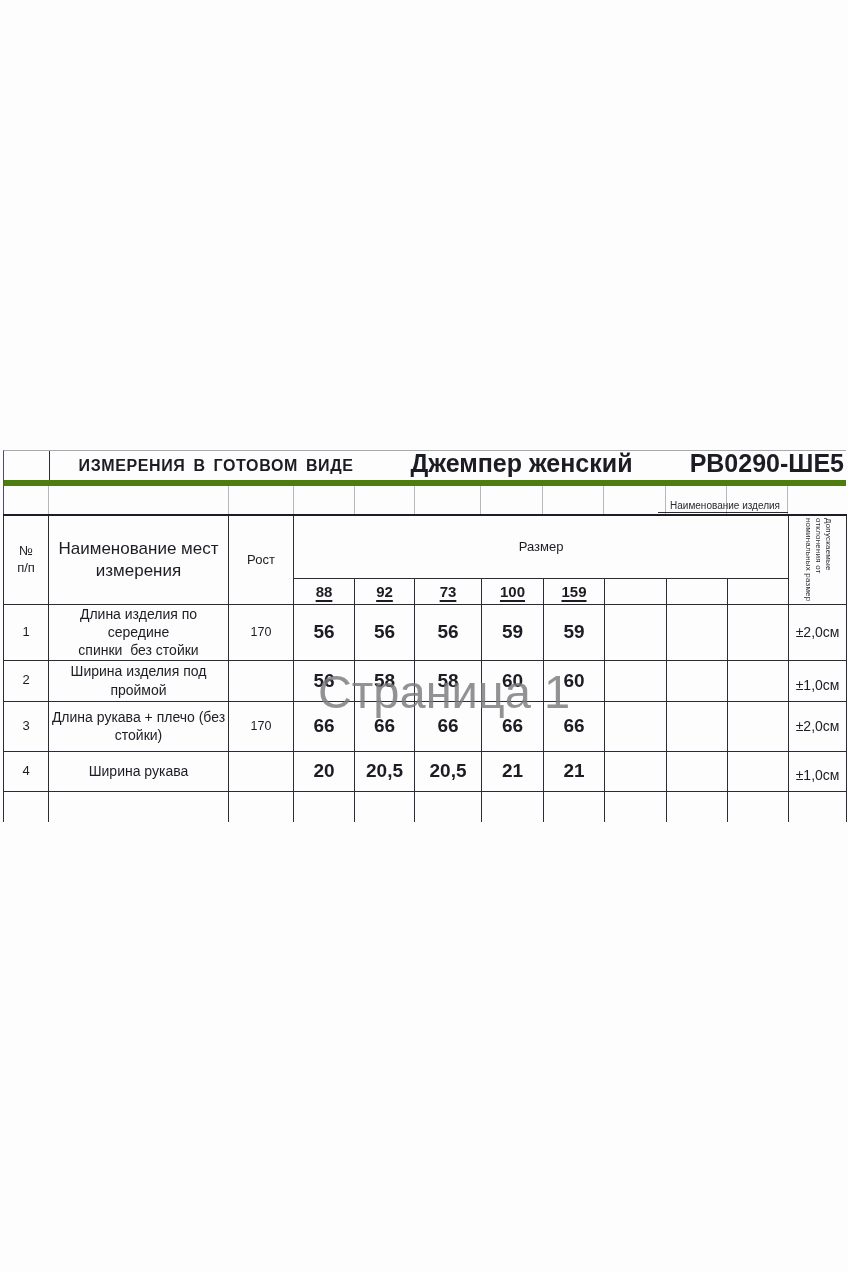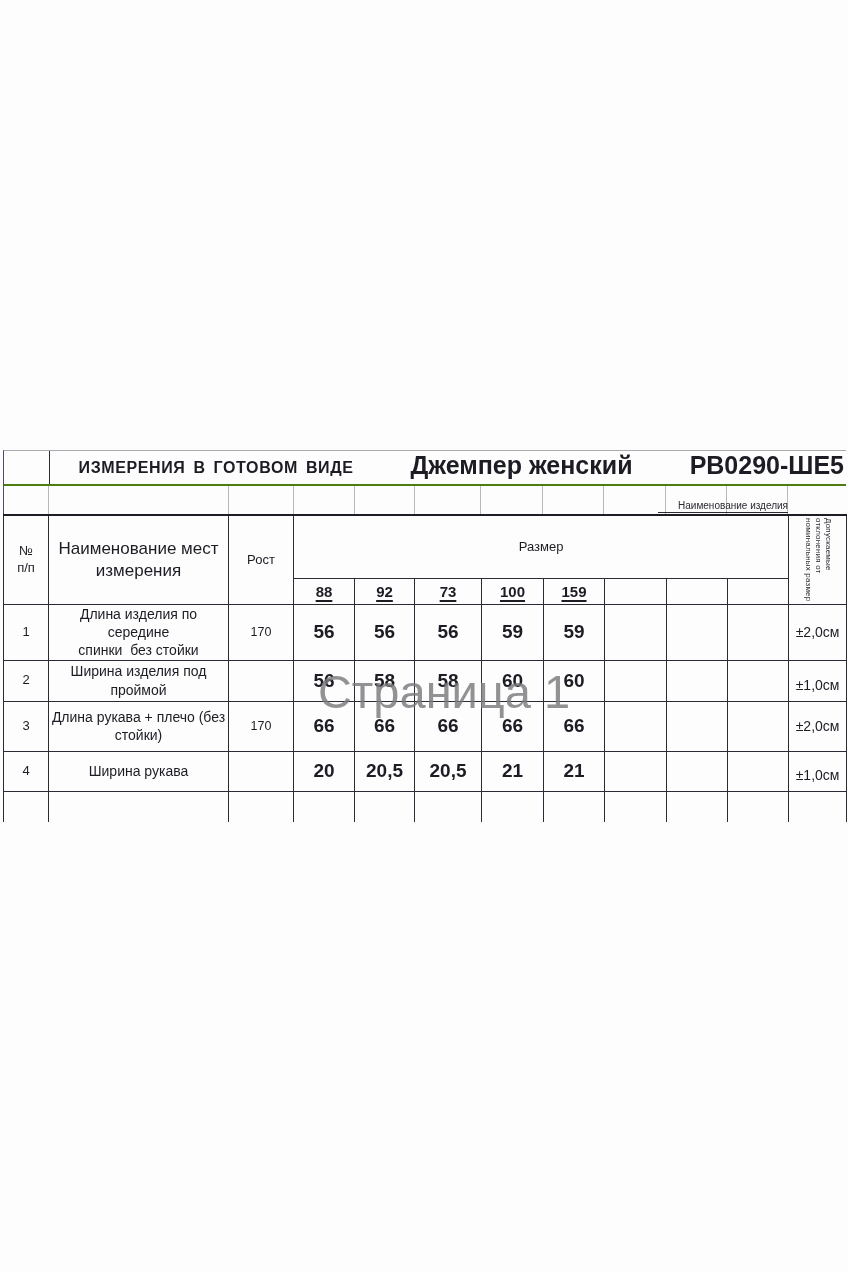--- a/index.html
+++ b/index.html
@@ -12,21 +12,21 @@
     color:#1c1c24;
     overflow:hidden;
     margin:0 auto;
   }
   .doc { position:absolute; left:3px; top:450px; width:843px; }
 
   
   .row-a {
     position:relative; height:36px;
     border-top:1px solid #a9a9b0;
-    border-bottom:2px solid #4d7c0f;
+    border-bottom:6px solid #4d7c0f;
     border-left:1px solid #4a4a72;
   }
   .row-a .vline-a { position:absolute; left:45px; top:0; width:1px; height:100%; background:#2b2b36; }
   .sheet-title {
     position:absolute; left:52px; top:0; width:320px; height:100%;
     display:flex; align-items:center; justify-content:center;
     font-size:16px; font-weight:bold; letter-spacing:0.6px; word-spacing:3px;
     white-space:nowrap;
   }
   .product-title {
@@ -44,21 +44,21 @@
   .row-b {
     position:relative; height:28px;
     border-left:1px solid #4a4a72;
     display:flex;
   }
   .row-b .cell { height:100%; border-right:1px solid #b7b7bd; }
   .product-name-label {
     position:absolute; right:58px; bottom:1px; width:130px;
     font-size:10px; color:#2a2a32; text-align:right;
     border-bottom:1px solid #2b2b36;
-    padding-bottom:1px; padding-right:0;
+    padding-bottom:1px; padding-right:8px;
     white-space:nowrap;
   }
 
   
   table.main { border-collapse:collapse; table-layout:fixed; width:843px; }
   table.main td {
     border:1px solid #2b2b36;
     text-align:center; vertical-align:middle;
     padding:0; overflow:hidden;
   }

